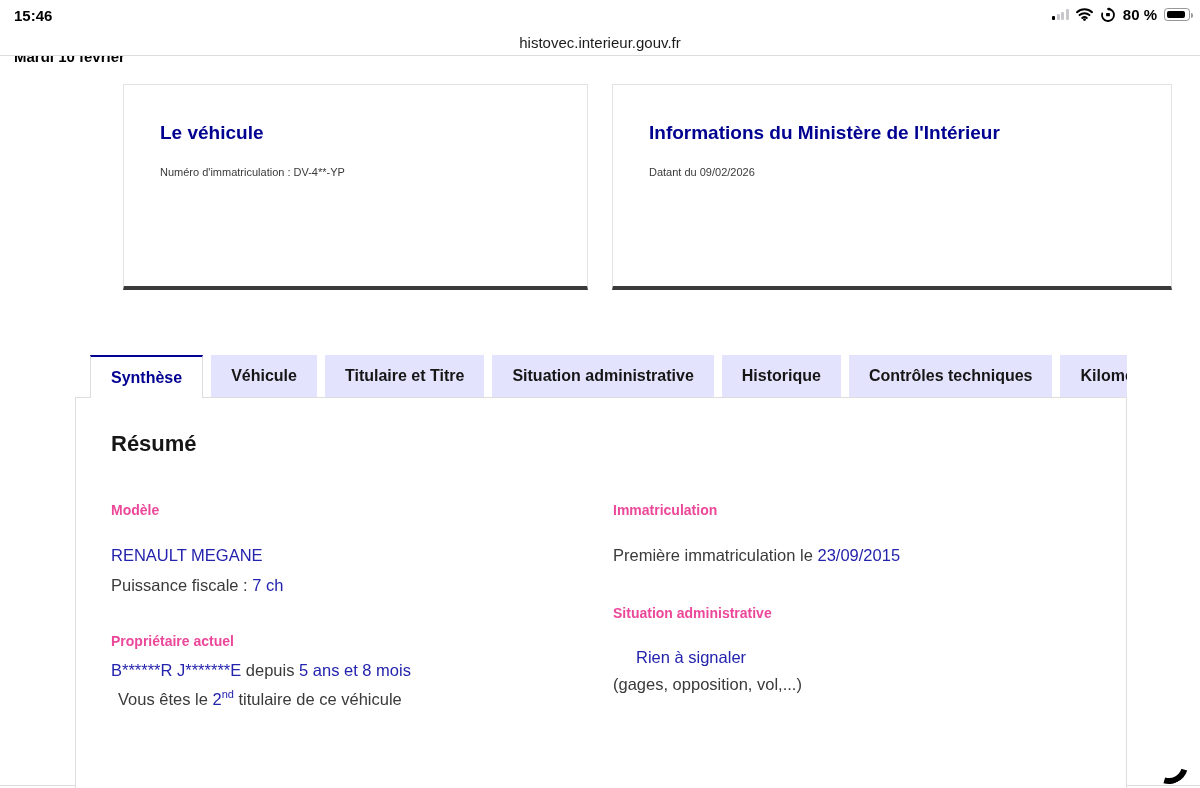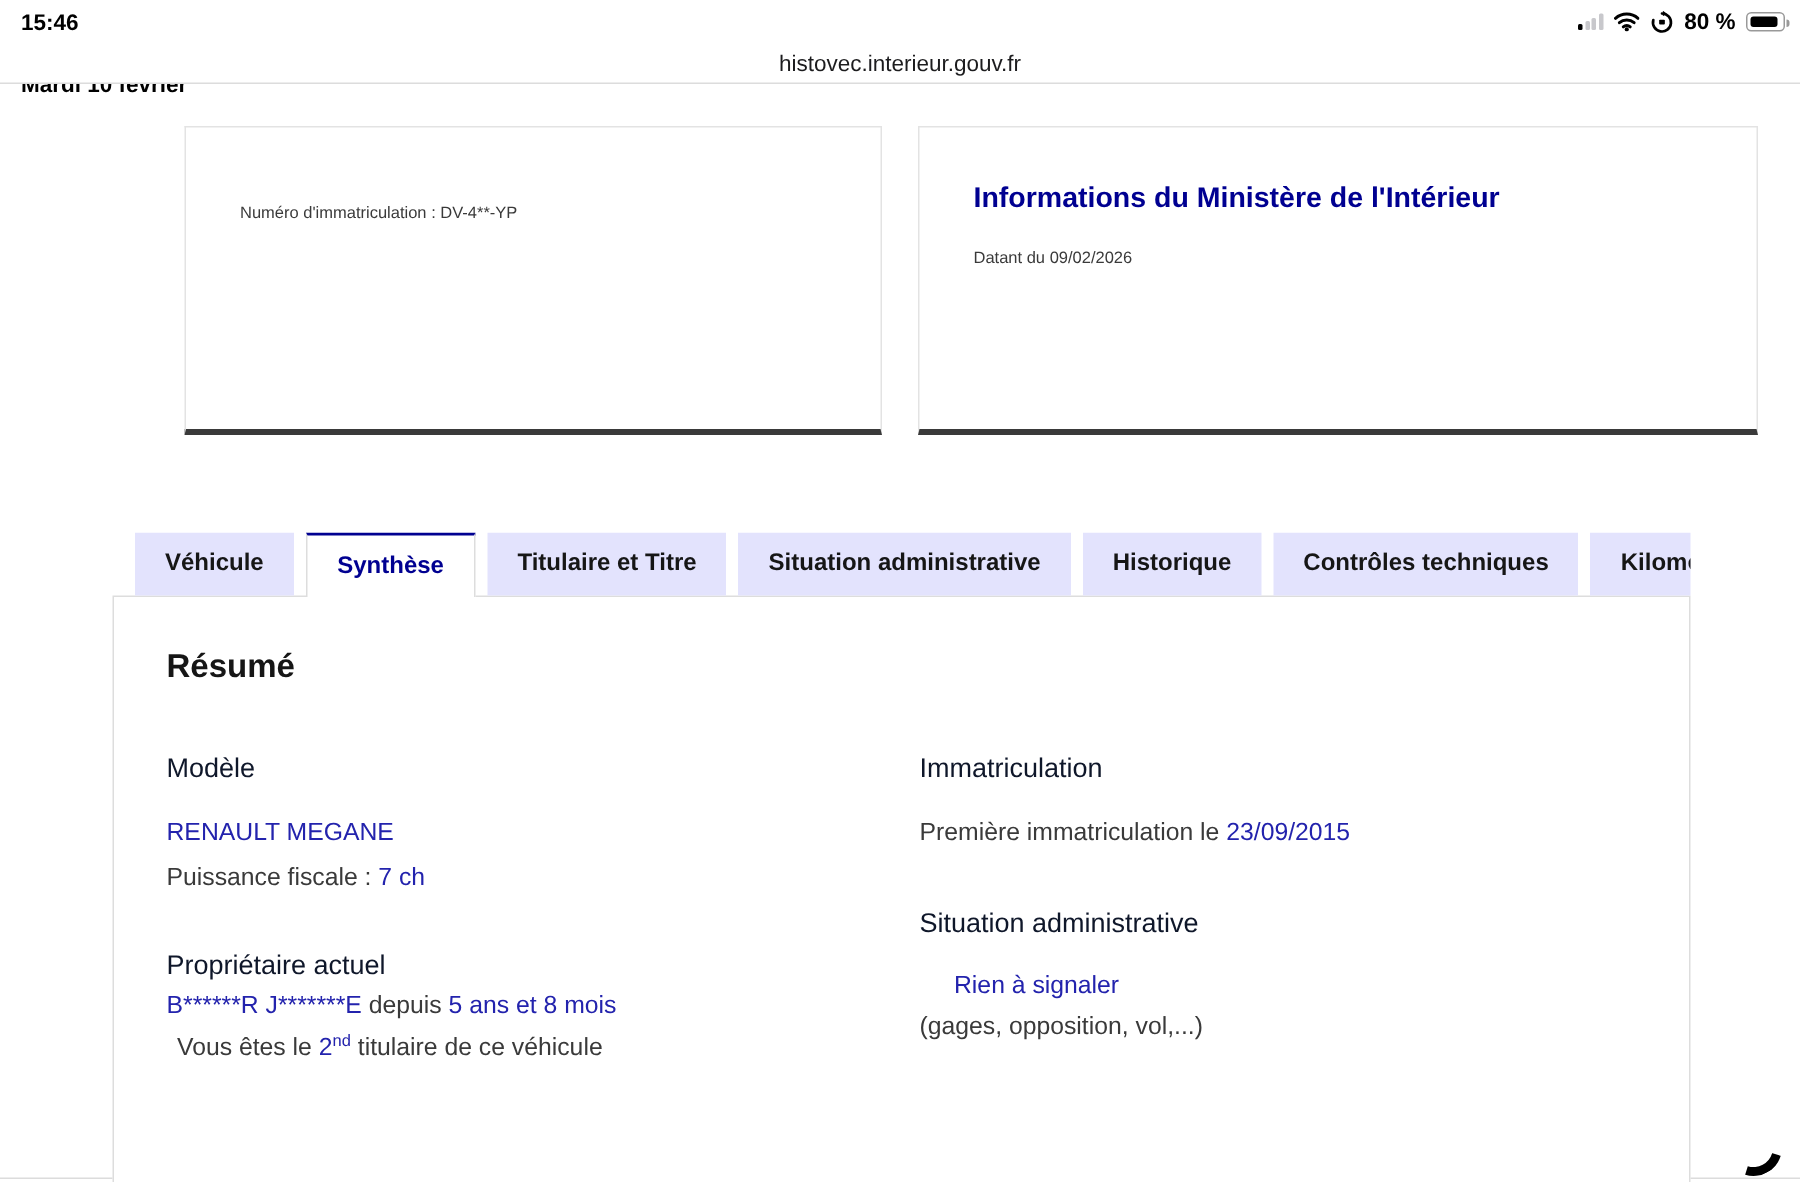--- a/index.html
+++ b/index.html
@@ -45,21 +45,21 @@
          display:flex; align-items:center; font-size:16px; font-weight:700; color:#161616;
          white-space:nowrap; cursor:pointer; }
   .tab.active { background:#fff; color:#000091; height:43px;
                 border:1px solid #ddd; border-bottom:none; border-top:2px solid #000091; }
 
   
   .panel { position:absolute; left:75px; top:397px; width:1052px; height:426px;
            background:#fff; border:1px solid #ddd; z-index:1; }
   .abs { position:absolute; }
   .h1 { font-size:22px; font-weight:700; color:#161616; }
-  .h2 { font-size:18px; font-weight:400; color:#0f172a; }
+  .h2 { font-size:14px; font-weight:700; color:#ec4899; }
   .txt { font-size:16.5px; color:#3a3a3a; }
   .blue { color:#2323ad; }
   .navy { color:#000091; }
   sup.blue { font-size:11px; }
 
   
   .bottom-line { position:absolute; left:0; top:785px; width:1200px; height:1px; background:#dcdcdc; }
   .spinner { position:absolute; left:1150px; top:746px; width:38px; height:38px; border-radius:50%;
              border:6px solid transparent; border-bottom-color:#000; transform:rotate(-28deg); }
 </style>
@@ -97,31 +97,32 @@
           <span class="nub"></span>
         </span>
     </div>
   </div>
 
   <div class="urlbar">
     <div class="url">histovec.interieur.gouv.fr</div>
   </div>
 
   <div class="card card-1">
+    <div class="card-title navy">Le véhicule</div>
     <div class="card-body">Numéro d'immatriculation : DV-4**-YP</div>
   </div>
 
   <div class="card card-2">
     <div class="card-title navy">Informations du Ministère de l'Intérieur</div>
     <div class="card-body">Datant du 09/02/2026</div>
   </div>
 
   <div class="tabs">
+    <div class="tab active">Synthèse</div>
     <div class="tab">Véhicule</div>
-    <div class="tab active">Synthèse</div>
     <div class="tab">Titulaire et Titre</div>
     <div class="tab">Situation administrative</div>
     <div class="tab">Historique</div>
     <div class="tab">Contrôles techniques</div>
     <div class="tab">Kilométrage</div>
   </div>
 
   <div class="panel">
     <div class="abs h1" style="left:35px; top:33px;">Résumé</div>
 

